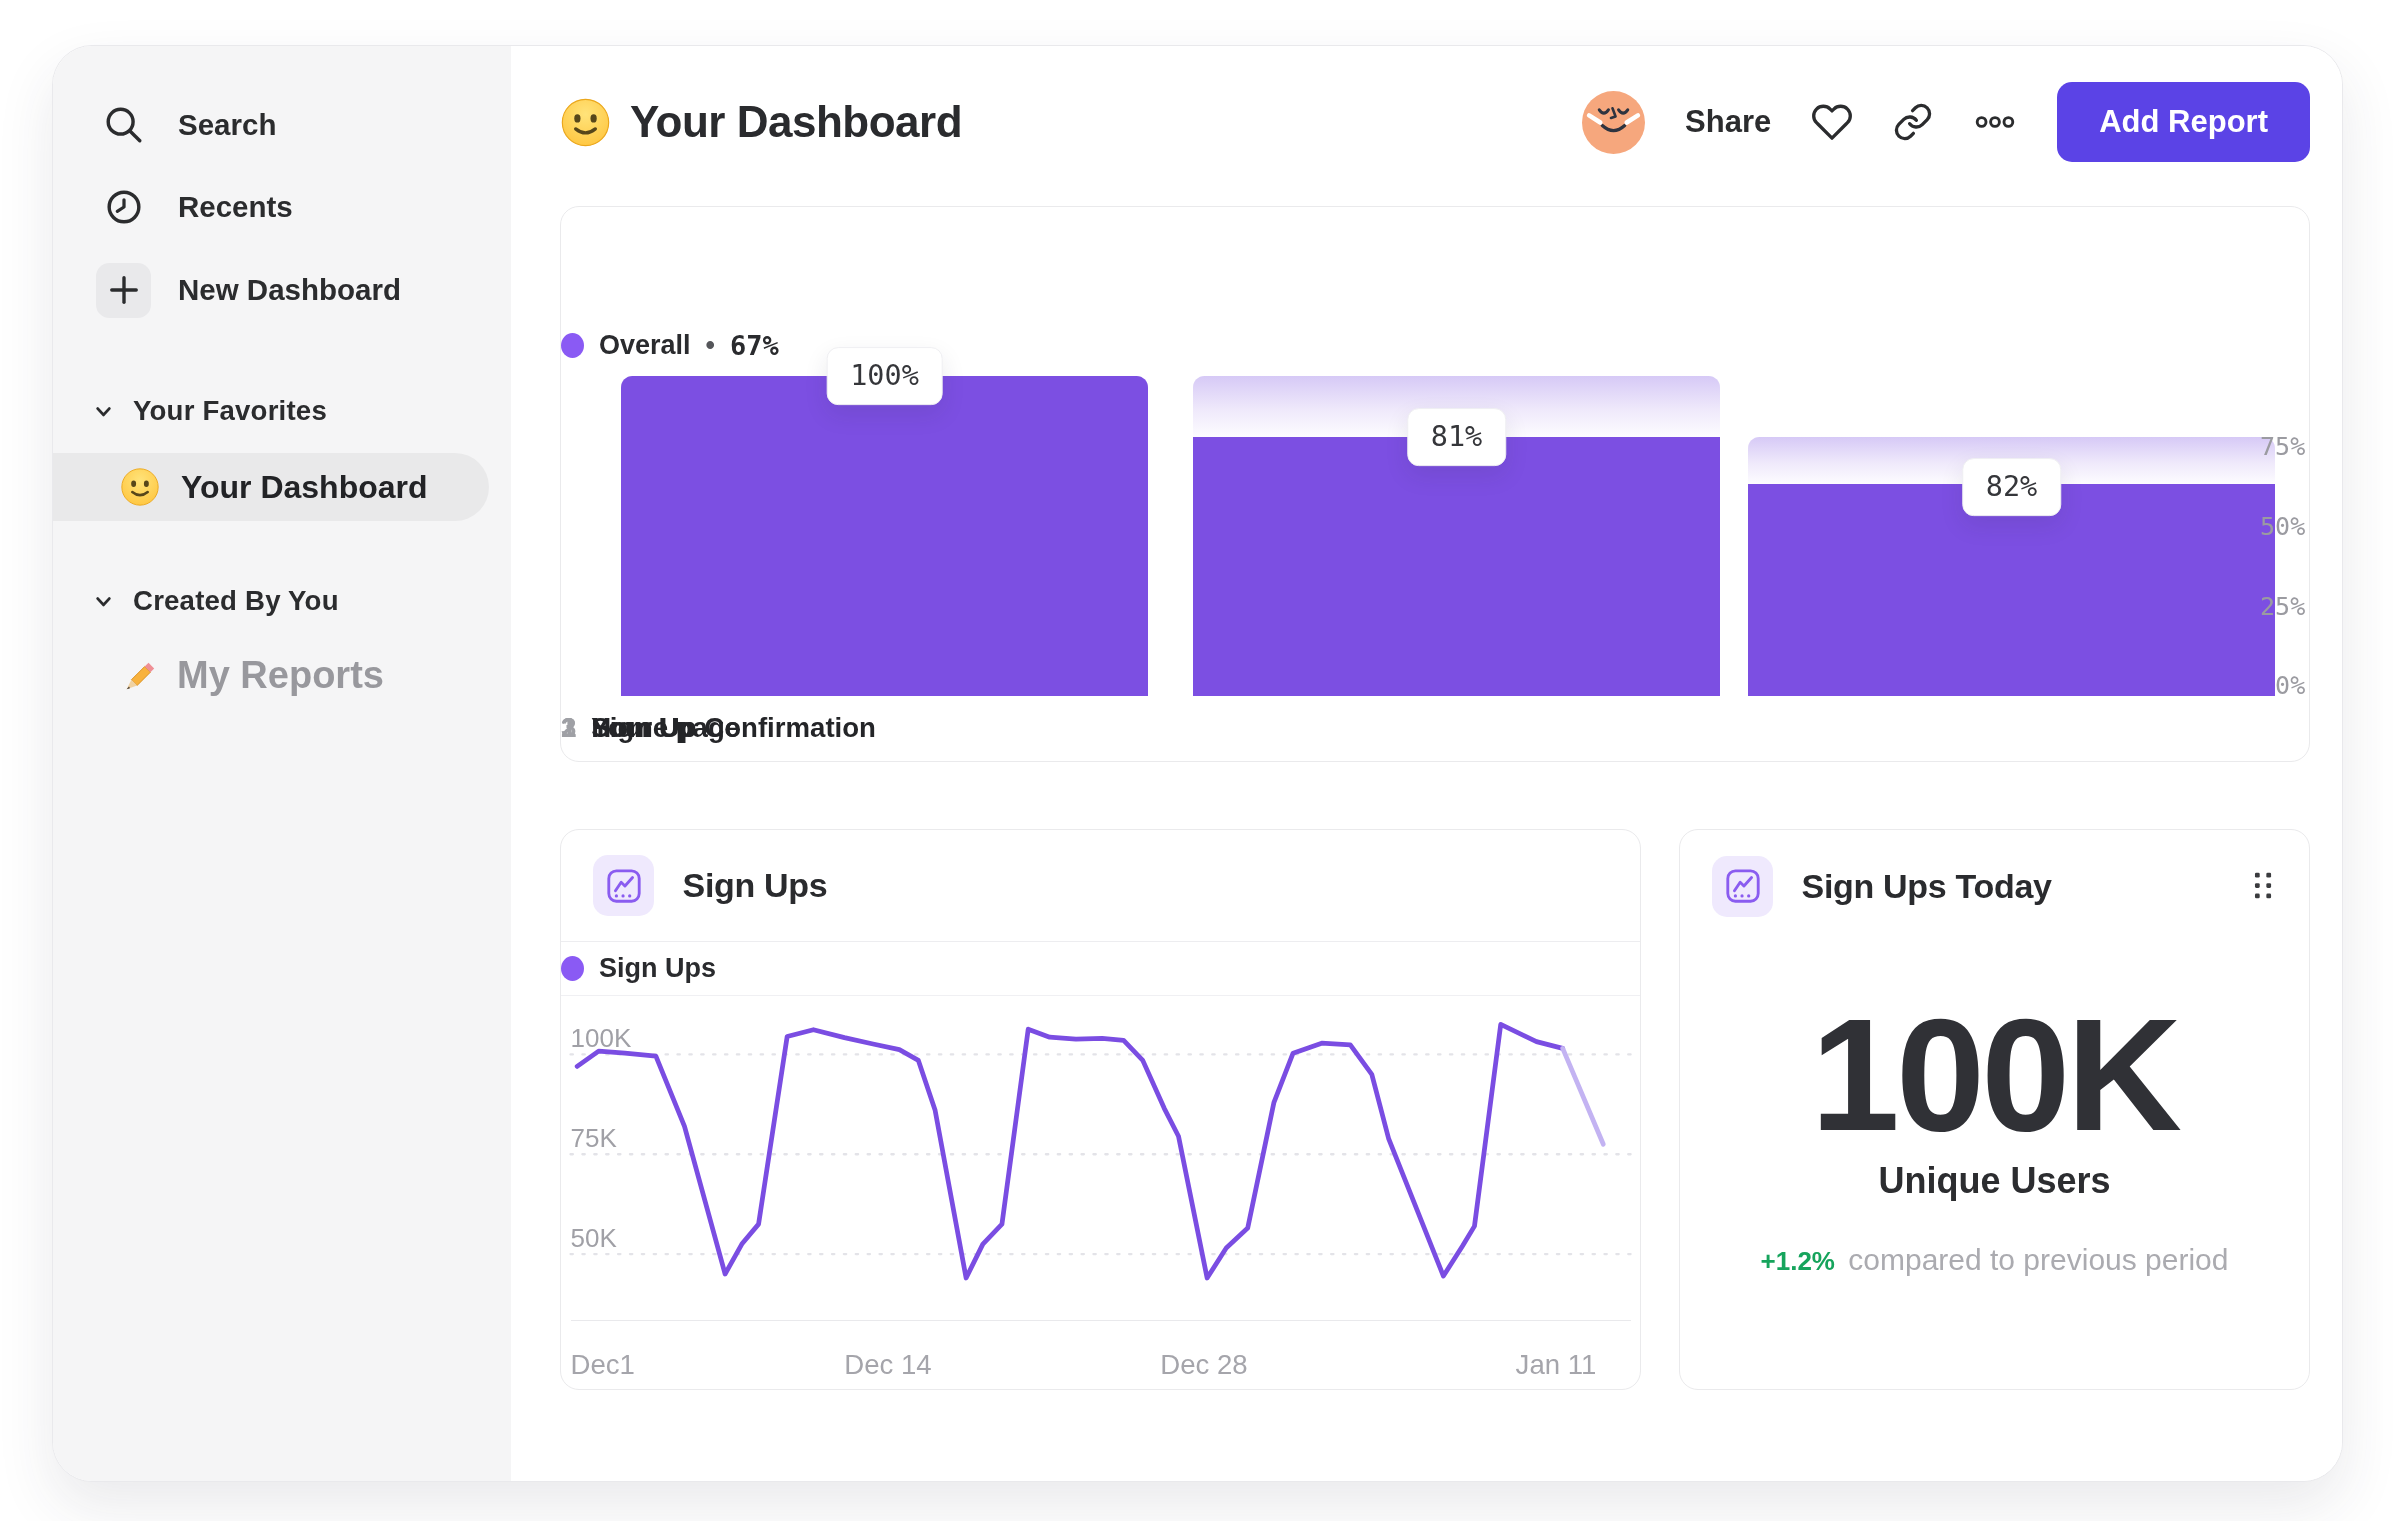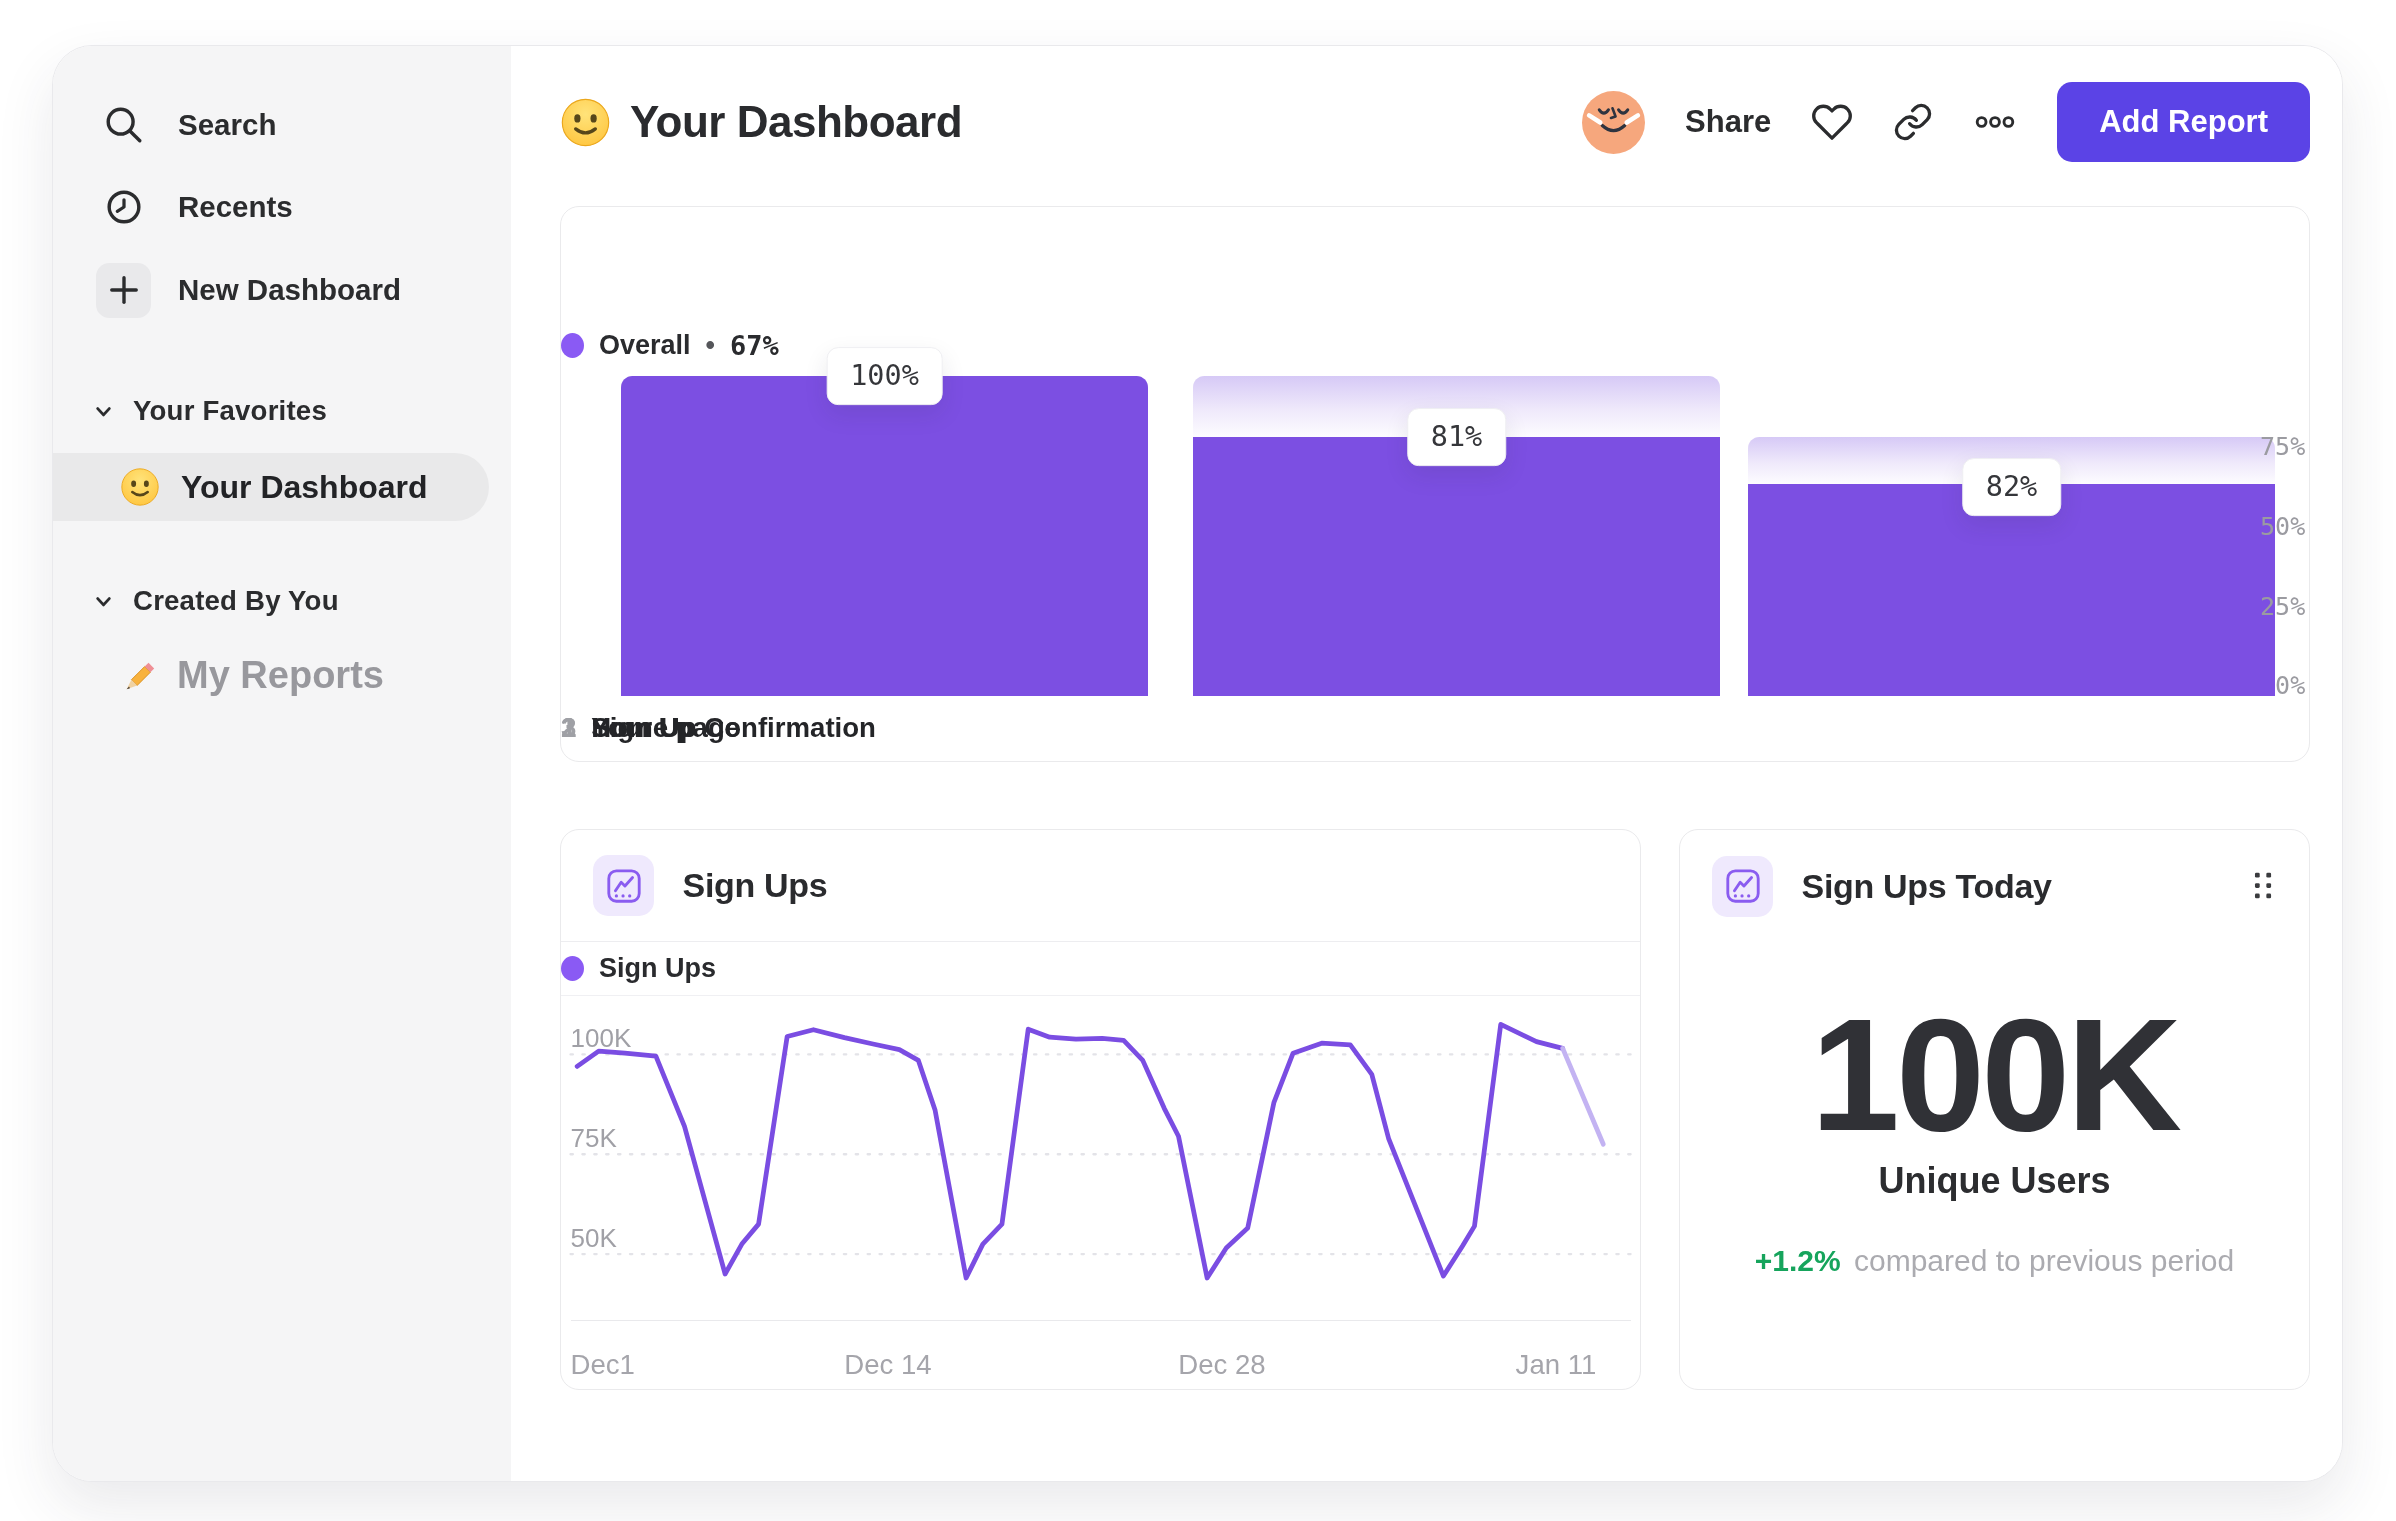--- a/index.html
+++ b/index.html
@@ -91,21 +91,21 @@
   .lxlab.flush{transform:translate(0,-50%);}
   .line-axis{position:absolute;left:9.5px;right:9.5px;top:490px;border-top:1.9px solid #e9e9ec;}
 
   
   .kpi-value{position:absolute;top:245px;left:0;right:0;text-align:center;transform:translateY(-50%);
     font-size:160px;font-weight:800;letter-spacing:-3.8px;color:#303136;}
   .kpi-caption{position:absolute;top:351px;left:0;right:0;text-align:center;transform:translateY(-50%);
     font-size:36px;font-weight:800;color:#2c2d30;}
   .kpi-delta{position:absolute;top:417px;left:0;right:0;transform:translateY(-50%);
     display:flex;justify-content:center;align-items:baseline;gap:13.3px;}
-  .kpi-delta .delta{font-size:30px;font-weight:800;color:#16a45c;margin-top:28px;}
+  .kpi-delta .delta{font-size:26px;font-weight:800;color:#16a45c;margin-top:28px;}
   .kpi-delta .delta-text{font-size:30px;font-weight:500;color:#ababb0;}
 </style>
 </head>
 <body>
 
 <div class="window">
 
   <div class="sidebar">
     <div class="nav-row">
       <span class="nav-icon">
@@ -316,21 +316,21 @@
             <line x1="10" x2="1125" y1="341" y2="341" stroke="#e3e3e8" stroke-width="2.4" stroke-dasharray="2.5 10" stroke-linecap="round"></line>
             <line x1="10" x2="1125" y1="446" y2="446" stroke="#e3e3e8" stroke-width="2.4" stroke-dasharray="2.5 10" stroke-linecap="round"></line>
             <polyline points="17.0,248.6 39.6,232.6 67.2,234.7 99.8,237.7 129.9,311.6 172.6,467.0 190.2,435.5 207.8,414.5 237.9,217.1 265.5,210.0 298.1,218.4 328.2,225.1 355.9,231.0 375.9,242.3 393.5,294.8 426.1,471.2 443.7,435.5 463.8,414.5 491.4,209.5 514.0,217.9 541.6,220.0 569.2,219.2 591.8,221.3 611.9,242.3 634.5,292.7 649.5,322.1 679.6,471.2 699.7,439.7 722.3,418.7 749.9,286.4 770.0,234.7 800.1,224.2 830.2,225.9 852.8,257.0 870.4,324.2 928.1,469.1 948.2,437.6 960.8,416.6 988.4,204.5 1026.0,222.6 1053.6,229.7" fill="none" stroke="#7a4de2" stroke-width="5" stroke-linejoin="round" stroke-linecap="round"></polyline>
             <polyline points="1053.6,229.7 1096.3,330.5" fill="none" stroke="#c3b3f2" stroke-width="5" stroke-linejoin="round" stroke-linecap="round"></polyline>
           </svg>
           <div class="lylab" style="top: 208px;">100K</div>
           <div class="lylab" style="top: 308px;">75K</div>
           <div class="lylab" style="top: 408px;">50K</div>
           <div class="lxlab flush" style="top: 535px; left: 9.5px;">Dec1</div>
           <div class="lxlab" style="top: 535px; left: 327px;">Dec 14</div>
-          <div class="lxlab" style="top: 535px; left: 661px;">Dec 28</div>
+          <div class="lxlab" style="top: 535px; left: 643px;">Dec 28</div>
           <div class="lxlab" style="top: 535px; left: 995px;">Jan 11</div>
         </div>
     </div>
 
     <div class="card card-kpi">
       <div class="card-head">
         <span class="chart-icon-box purple">
           <svg width="38" height="38" viewBox="0 0 40 40" fill="none">
             <rect x="4" y="4" width="32" height="32" rx="8" stroke="#8a5cf0" stroke-width="3"></rect>
             <polyline points="11,25 17,16 21,20 29,11" stroke="#8a5cf0" stroke-width="3" stroke-linecap="round" stroke-linejoin="round"></polyline>

